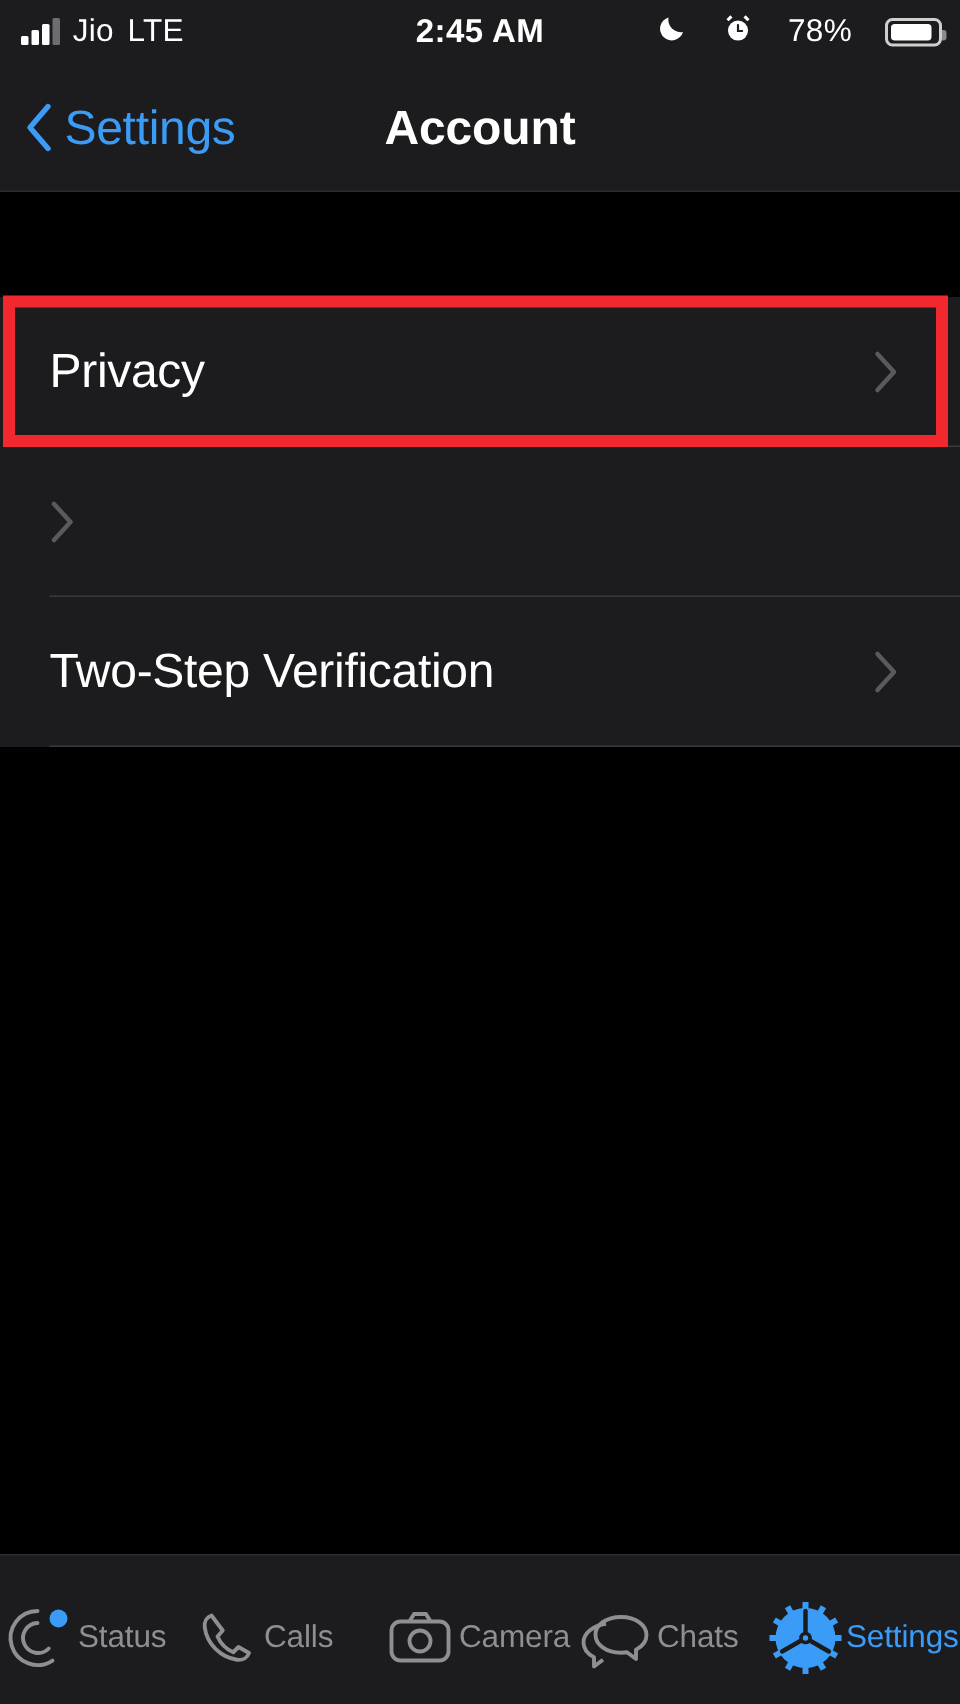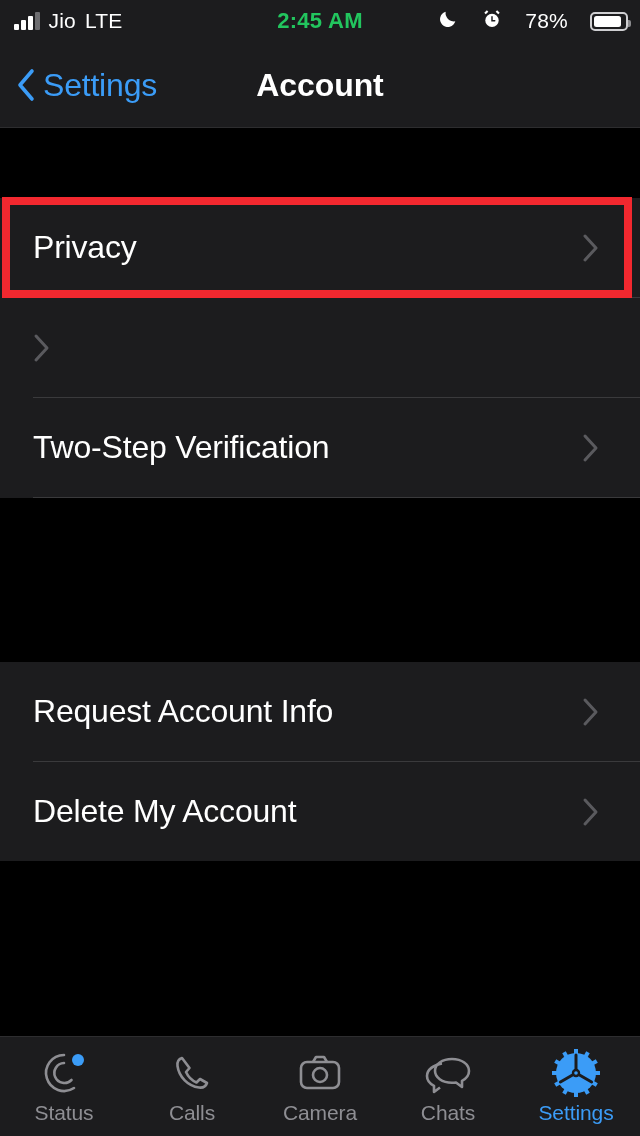--- a/index.html
+++ b/index.html
@@ -16,21 +16,21 @@
   .statusbar{
     position:absolute; top:0; left:0; width:640px; height:42px;
     background:#1c1c1e;
     display:flex; align-items:center;
   }
   .sb-left{ position:absolute; left:14px; top:0; height:42px; display:flex; align-items:center; gap:9px;}
   .sb-center{ position:absolute; left:0; width:640px; text-align:center; top:0; height:42px;
               display:flex; align-items:center; justify-content:center;}
   .sb-right{ position:absolute; right:12px; top:0; height:42px; display:flex; align-items:center; gap:22px;}
   .sb-text{ color:#fff; font-size:21px; letter-spacing:.2px; }
-  .sb-time{ color:#22c55e; font-size:22px; font-weight:600; letter-spacing:.3px;}
+  .sb-time{ color:#ffffff; font-size:22px; font-weight:600; letter-spacing:.3px;}
   .bars{ display:flex; align-items:flex-end; gap:2.5px; height:18px;}
   .bars i{ display:block; width:4.5px; background:#fff; border-radius:1px;}
   .bars i:nth-child(1){height:6px;}
   .bars i:nth-child(2){height:10px;}
   .bars i:nth-child(3){height:14px;}
   .bars i:nth-child(4){height:18px; background:#6d6d70;}
   .battery{ position:relative; width:38px; height:19px; border:2px solid #cfcfd2; border-radius:5px; }
   .battery::after{ content:""; position:absolute; right:-5px; top:6px; width:3px; height:7px;
                    background:#8a8a8d; border-radius:0 2px 2px 0;}
   .battery .fill{ position:absolute; left:2px; top:2px; bottom:2px; width:78%; background:#fff; border-radius:2.5px;}
@@ -74,21 +74,21 @@
     border:8px solid #f2282f; pointer-events:none; box-sizing:border-box;
   }
 
   
   .tabbar{
     position:absolute; left:0; bottom:0; width:640px; height:100px;
     background:#1c1c1e; border-top:1px solid #2d2d2f;
     display:flex; align-items:flex-start;
   }
   .tab{
-    flex:1; height:100px; display:flex; flex-direction:column;
+    flex:1; height:100px; display:flex; flex-direction:row;
     align-items:center; justify-content:flex-start; padding-top:10px; gap:2px; cursor:pointer;
   }
   .tab-icon{ height:52px; display:flex; align-items:center; justify-content:center; position:relative; }
   .tab-label{ font-size:21px; color:#8e8e93; letter-spacing:-.1px; }
   .tab.active .tab-label{ color:#3b9cf7; }
 </style>
 </head>
 <body>
 
 <div class="phone">
@@ -167,40 +167,20 @@
         <span class="row-chevron">
           <svg width="18" height="30" viewBox="0 0 18 30">
               <path d="M3 3l11 12L3 27" stroke="#5a5a5e" stroke-width="3" fill="none" stroke-linecap="round" stroke-linejoin="round"></path>
             </svg>
         </span>
       </div>
       <div class="sep"></div>
 
     </div>
 
-    <div class="group g2">
-      <div class="row">
-        <span class="row-label">Request Account Info</span>
-        <span class="row-chevron">
-          <svg width="18" height="30" viewBox="0 0 18 30">
-              <path d="M3 3l11 12L3 27" stroke="#5a5a5e" stroke-width="3" fill="none" stroke-linecap="round" stroke-linejoin="round"></path>
-            </svg>
-        </span>
-      </div>
-      <div class="sep"></div>
-
-      <div class="row">
-        <span class="row-label">Delete My Account</span>
-        <span class="row-chevron">
-          <svg width="18" height="30" viewBox="0 0 18 30">
-              <path d="M3 3l11 12L3 27" stroke="#5a5a5e" stroke-width="3" fill="none" stroke-linecap="round" stroke-linejoin="round"></path>
-            </svg>
-        </span>
-      </div>
-    </div>
 
   </div>
 
   <div class="tabbar">
 
     <div class="tab">
       <span class="tab-icon">
         <svg width="50" height="50" viewBox="0 0 50 50">
           <path d="M25 7a18 18 0 1 0 10 33" stroke="#8e8e93" stroke-width="2.6" fill="none" stroke-linecap="round"></path>
           <path d="M25 15a10 10 0 1 0 7.5 17" stroke="#8e8e93" stroke-width="2.6" fill="none" stroke-linecap="round"></path>

